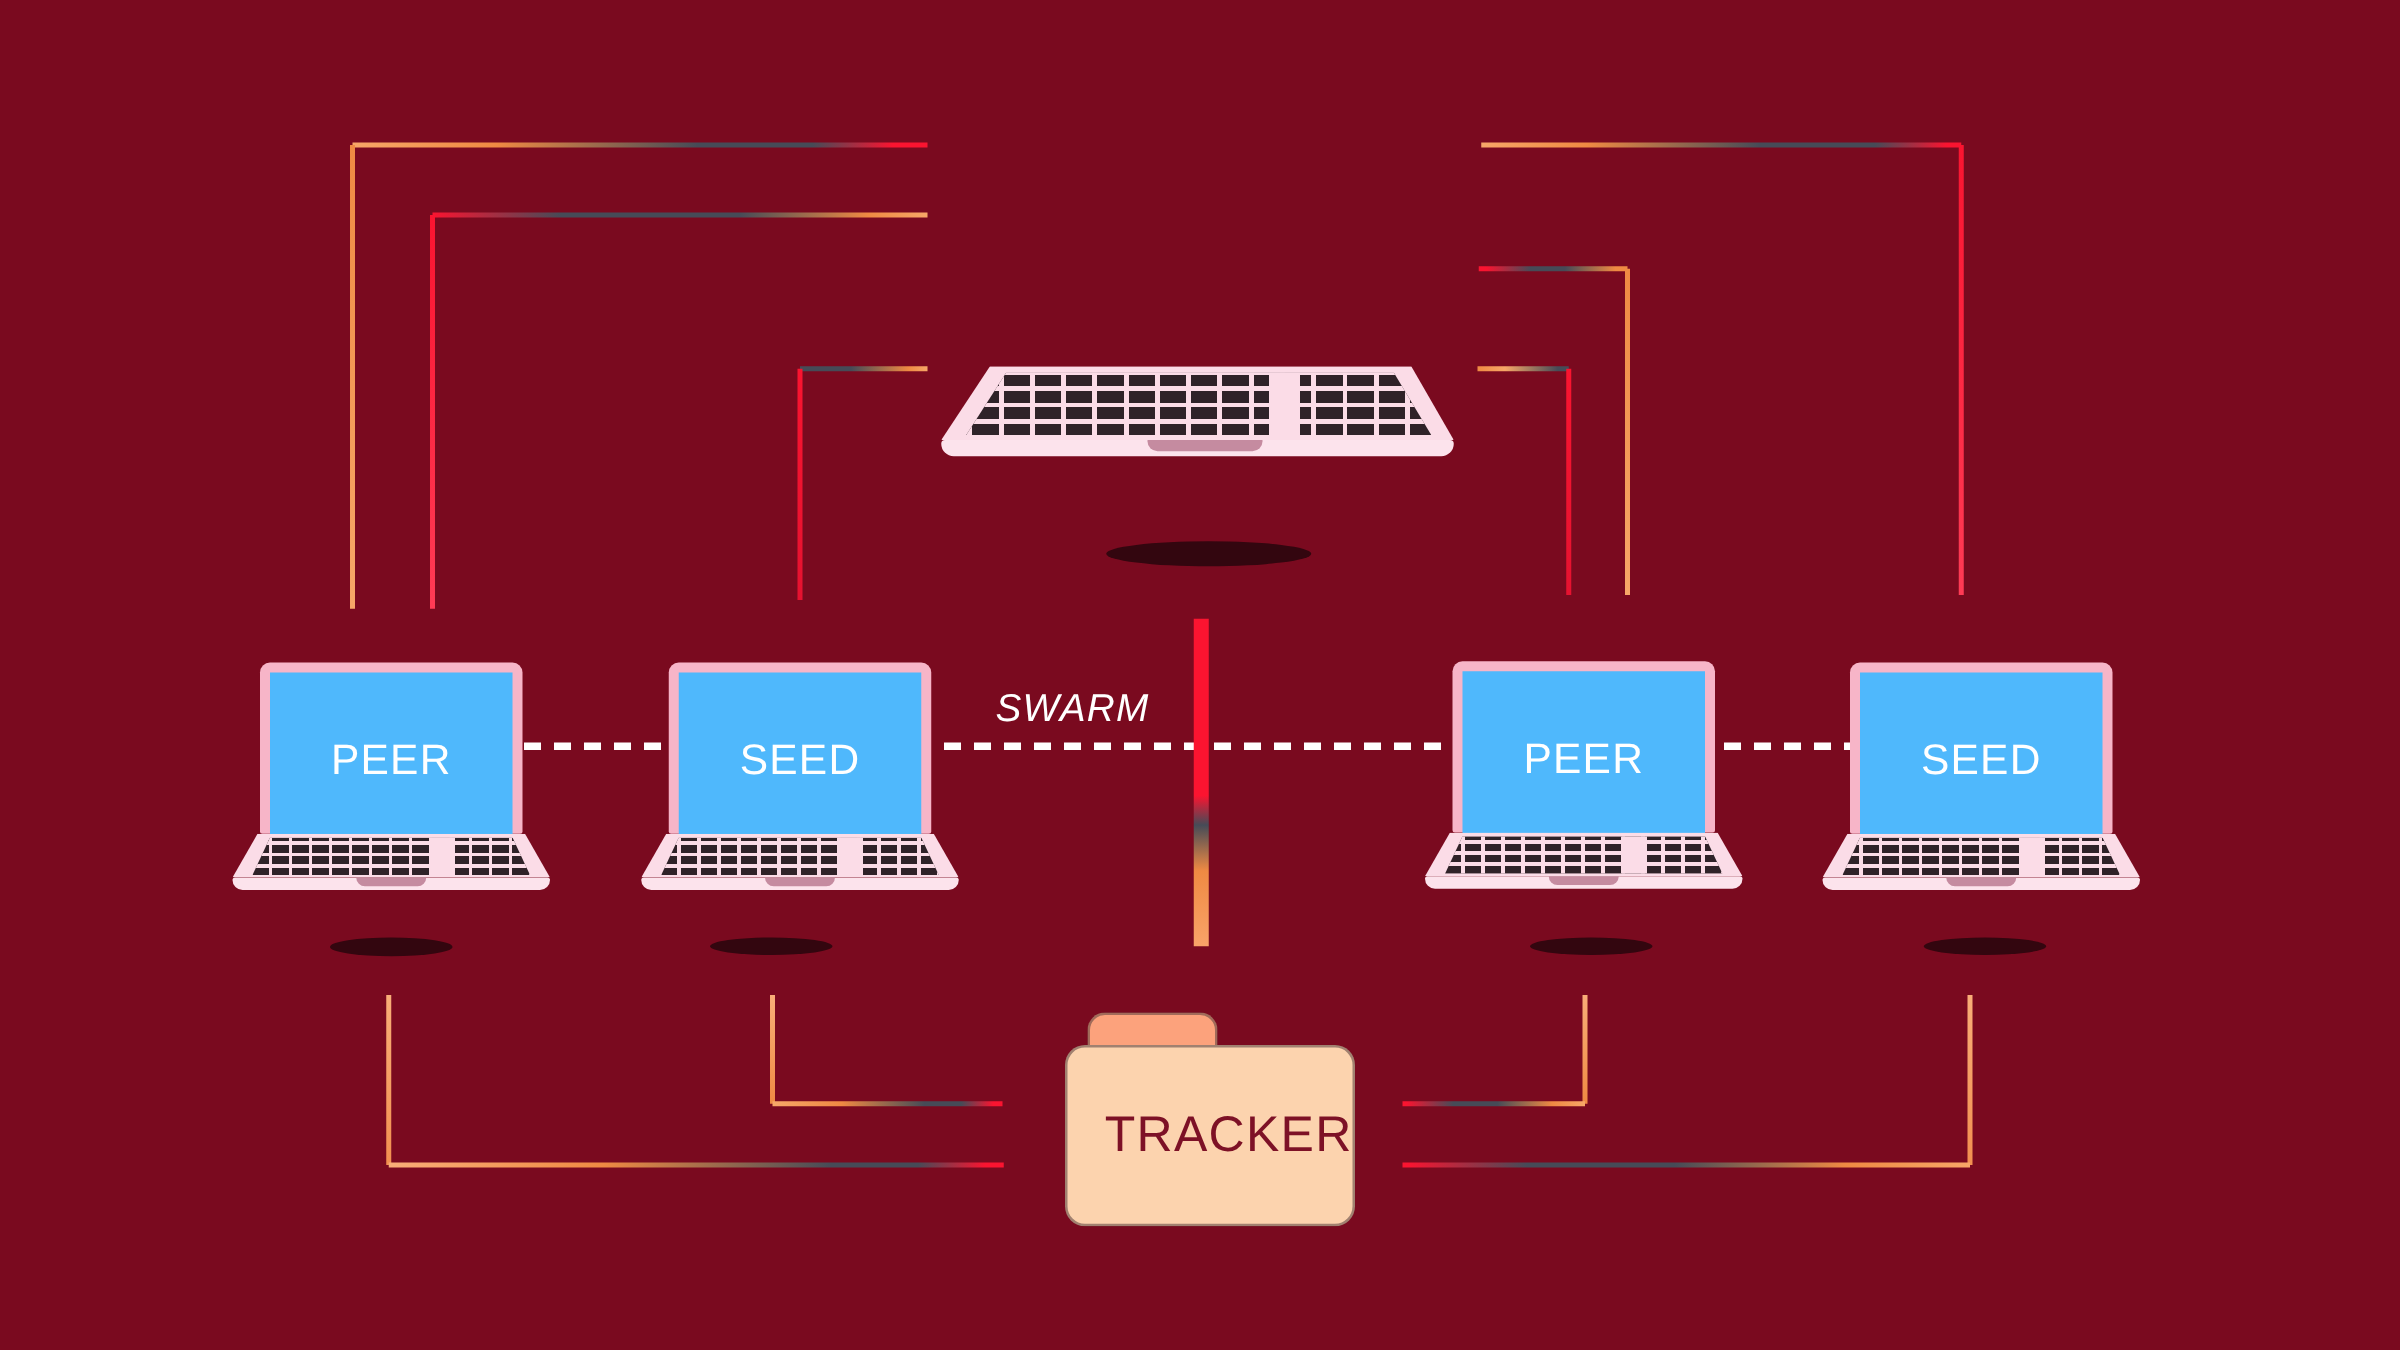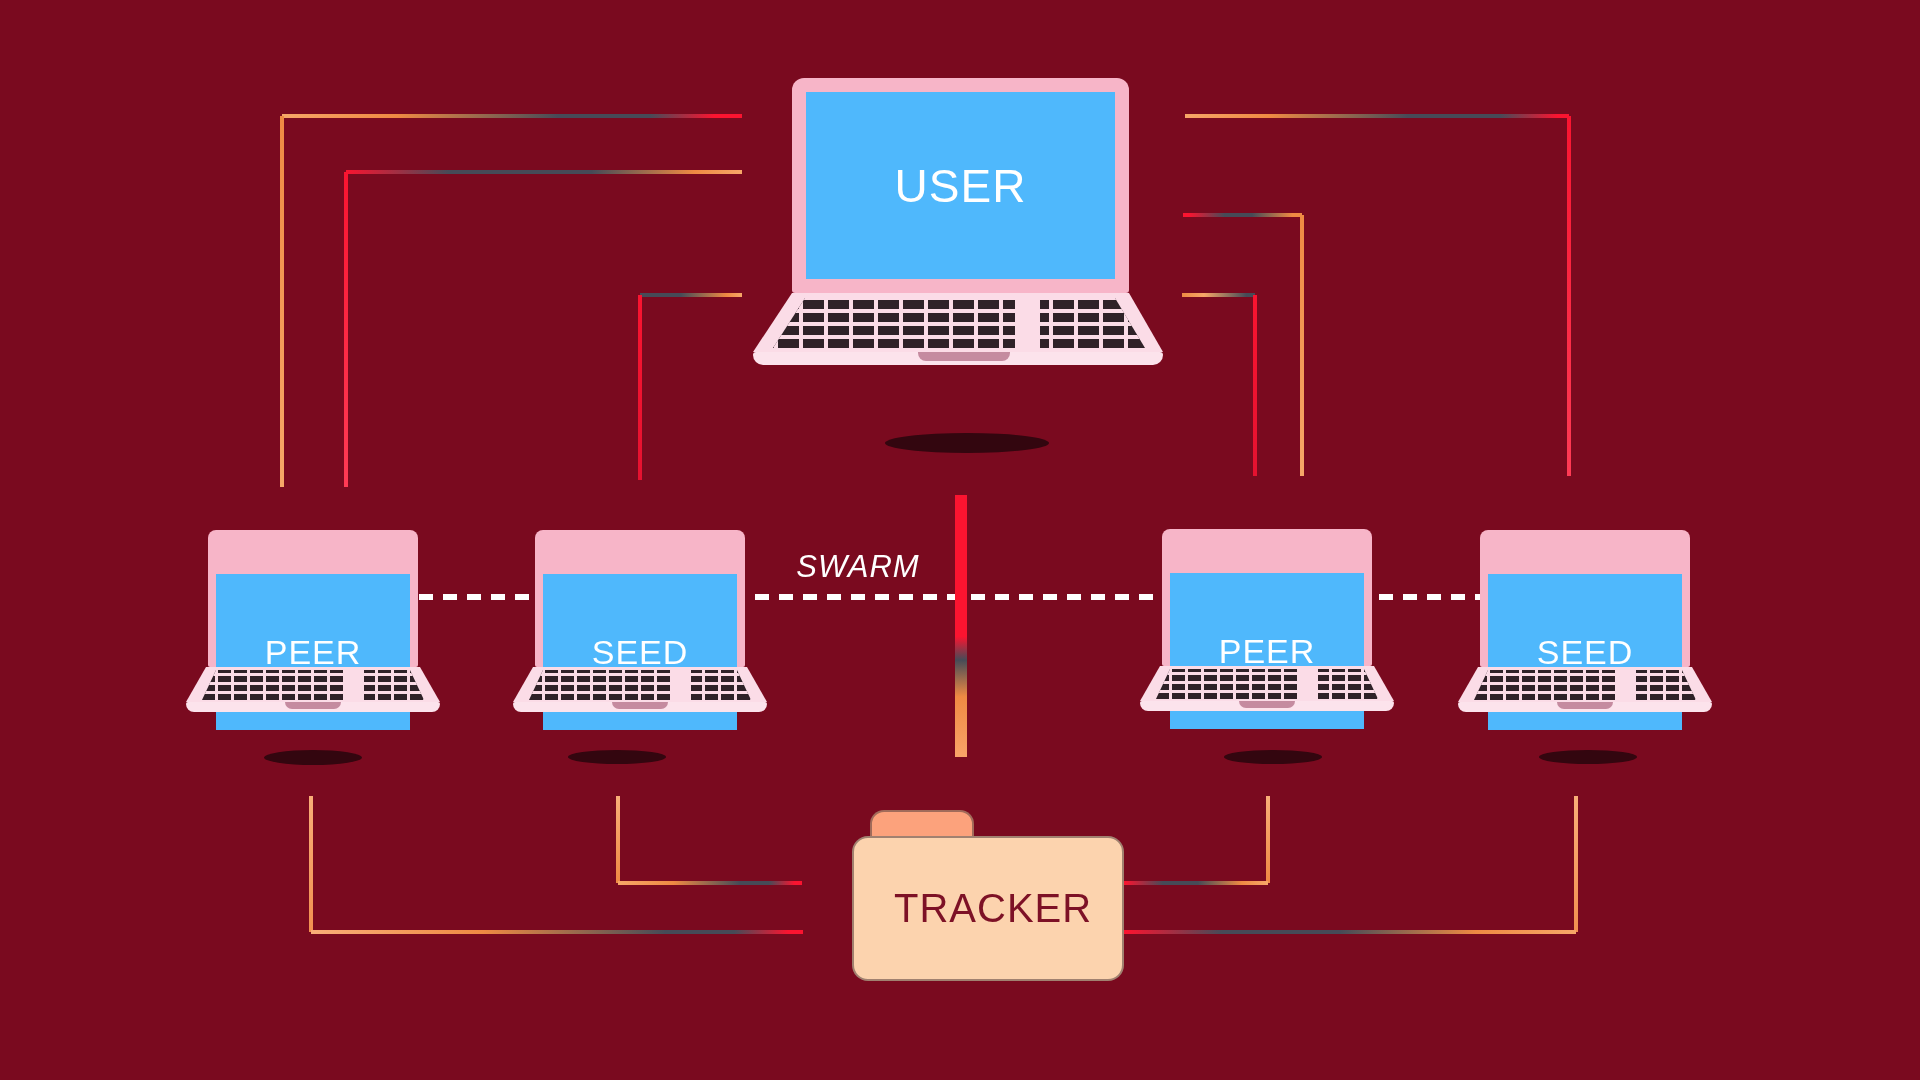--- a/index.html
+++ b/index.html
@@ -67,21 +67,21 @@
       linear-gradient(90deg,transparent 0 64%,var(--laptop_base_pink) 64% 70%,transparent 70% 100%),
       repeating-linear-gradient(90deg,transparent 0 21px,var(--laptop_base_pink) 21px 25px),
       repeating-linear-gradient(0deg,transparent 0 9px,var(--laptop_base_pink) 9px 13px);
   }
   .laptop.lg .basebar{top:274px;height:13px;border-radius:3px 3px 10px 10px;}
   .laptop.lg .notch{left:165px;top:274px;width:92px;height:9px;}
 
   
   .laptop.sm{width:254px;height:182px;}
   .laptop.sm .lid{left:22px;top:0;width:210px;height:137px;border-radius:8px 8px 2px 2px;}
-  .laptop.sm .screen{left:30px;top:8px;width:194px;height:156px;margin-top:36px;}
+  .laptop.sm .screen{left:30px;top:8px;width:194px;height:140px;}
   .laptop.sm .node-label{font-size:34px;}
   .laptop.sm .deck{top:137px;height:35px;clip-path:polygon(20px 0,234px 0,254px 100%,0 100%);}
   .laptop.sm .keys{
     top:140px;height:30px;
     clip-path:polygon(30px 0,224px 0,238px 100%,16px 100%);
     background-image:
       linear-gradient(90deg,transparent 0 62%,var(--laptop_base_pink) 62% 70%,transparent 70% 100%),
       repeating-linear-gradient(90deg,transparent 0 13px,var(--laptop_base_pink) 13px 16px),
       repeating-linear-gradient(0deg,transparent 0 6px,var(--laptop_base_pink) 6px 9px);
   }
@@ -98,21 +98,21 @@
   .folder{position:absolute;z-index:2;}
   .folder .tab{
     position:absolute;left:870px;top:810px;width:100px;height:40px;
     background:var(--folder_tab);border:2px solid rgba(86,62,62,.55);
     border-radius:14px 14px 0 0;
   }
   .folder .body{
     position:absolute;left:852px;top:836px;width:228px;height:141px;
     background:var(--folder_body);border:2px solid rgba(86,62,62,.55);
     border-radius:16px;
-    display:flex;align-items:center;justify-content:flex-start;padding-left:40px;
+    display:flex;align-items:center;justify-content:flex-end;
   }
   .folder .body span{
     color:var(--tracker_text);font-size:40px;letter-spacing:1px;
   }
 
   
   
   .lnAh{left:282px;top:114px;width:460px;height:4px;
     background:linear-gradient(90deg,var(--line_orange_light) 0%,var(--line_orange) 25%,var(--line_slate) 60%,var(--line_slate) 80%,var(--line_red) 94%,var(--line_red) 100%);}
   .lnAv{left:280px;top:116px;width:4px;height:371px;
@@ -198,25 +198,20 @@
   <div class="line lnIv"></div>
   <div class="line lnIh"></div>
   <div class="line lnJv"></div>
   <div class="line lnJh"></div>
 
   <div class="dashes"></div>
 
   <div class="center-line lnK"></div>
 
   <div class="laptop lg" style="left:753px;top:78px;">
-    <div class="lid">
-      <div class="screen" style="left:14px;top:14px;">
-        <span class="node-label">USER</span>
-      </div>
-    </div>
     <div class="deck"></div>
     <div class="keys"></div>
     <div class="basebar"></div>
     <div class="notch"></div>
   </div>
 
   <div class="laptop sm" style="left:186px;top:530px;">
     <div class="lid">
       <div class="screen" style="left:8px;top:8px;">
         <span class="node-label">PEER</span>

